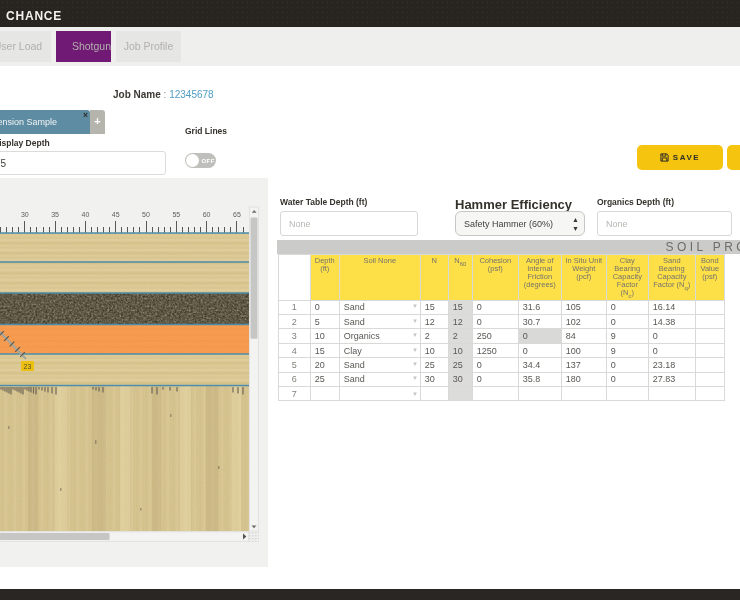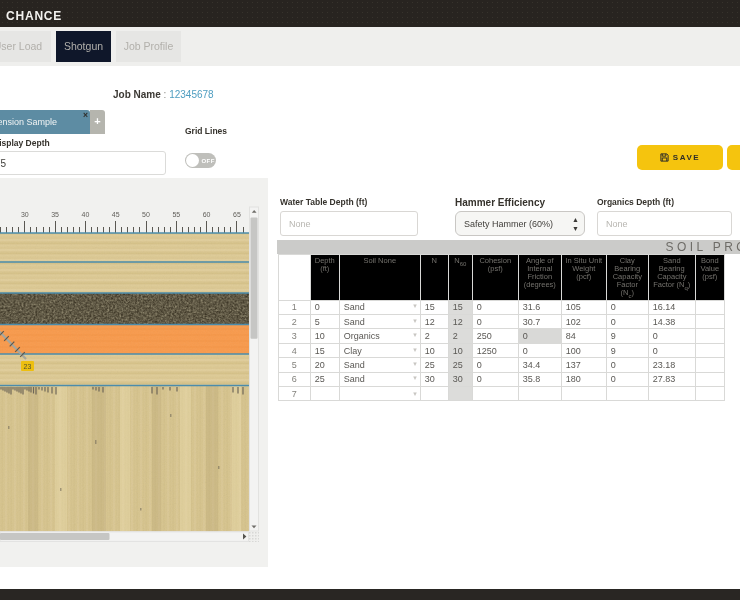--- a/index.html
+++ b/index.html
@@ -1,40 +1,40 @@
 <!DOCTYPE html>
 <html><head>
 <meta charset="utf-8">
 <style>
   html,body{margin:0;padding:0;}
   body{width:740px;height:600px;overflow:hidden;position:relative;background:#fff;
        font-family:"Liberation Sans",sans-serif;}
   .abs{position:absolute;}
   .lbl{font-weight:bold;color:#35322c;font-size:8.5px;}
   #tablebox table, #tablebox th, #tablebox td{border:1px solid #d9d9d7;}
-  #tablebox th.h{background:#000000;color:#74726d;font-size:7.5px;font-weight:normal;
+  #tablebox th.h{background:#fde047;color:#74726d;font-size:7.5px;font-weight:normal;
       line-height:8.0px;text-align:center;vertical-align:top;padding:2px 1px 0 1px;}
   #tablebox th.first{background:#fff;}
   #tablebox th.h sub{font-size:6px;}
   #tablebox td{height:13.4px;font-size:9px;color:#5a5854;padding:0 0 0 4px;white-space:nowrap;overflow:hidden;}
   #tablebox td.rn{color:#82807b;text-align:center;padding:0;}
   #tablebox td.sh{background:#dcdcda;}
   #tablebox td.sh2{background:#d9d9d7;}
   #tablebox .dd{float:right;color:#c8c6c2;font-size:7px;margin-right:3px;}
 </style>
 </head>
 <body>
 
 <div class="abs" style="left:0;top:0;width:740px;height:27px;background:#282420;
      background-image:radial-gradient(circle,#37332c 0.8px,transparent 0.9px);background-size:5px 5px;"></div>
 <div class="abs" style="left:6px;top:9px;font-size:12px;font-weight:bold;color:#f2f1ee;letter-spacing:0.8px;">CHANCE</div>
 
 <div class="abs" style="left:0;top:27px;width:740px;height:39px;background:#efefed;"></div>
 <div class="abs" style="left:-15px;top:31px;width:66px;height:31px;background:#e6e6e4;color:#b2b0ab;font-size:10.5px;line-height:31px;text-align:center;">User Load</div>
-<div class="abs" style="left:56px;top:31px;width:55px;height:31px;background:#0f172a;color:#b2b0ab;font-size:10.5px;line-height:31px;text-align:center;">Shotgun</div>
+<div class="abs" style="left:56px;top:31px;width:55px;height:31px;background:#701a75;color:#b2b0ab;font-size:10.5px;line-height:31px;text-align:right;">Shotgun</div>
 <div class="abs" style="left:116px;top:31px;width:65px;height:31px;background:#e6e6e4;color:#b2b0ab;font-size:10.5px;line-height:31px;text-align:center;">Job Profile</div>
 
 <div class="abs" style="left:85px;top:89px;font-size:10px;color:#8d8b86;margin-left:28px;">
   <span style="font-weight:bold;color:#3b3833;">Job Name</span> : <span style="color:#4e9dc0;">12345678</span>
 </div>
 
 <div class="abs" style="left:-20px;top:110px;width:110px;height:24px;background:#5d8ca3;border-radius:0 3px 0 0;"></div>
 <div class="abs" style="left:-7px;top:117px;font-size:9px;color:#f2f4f4;">Tension Sample</div>
 <div class="abs" style="left:83px;top:110px;width:10px;height:10px;font-size:8.5px;font-weight:bold;color:#2e2c28;">×</div>
 <div class="abs" style="left:90px;top:110px;width:15px;height:24px;background:#b5b5ae;border-radius:0 3px 0 0;color:#fff;font-size:11px;font-weight:bold;line-height:23px;text-align:center;">+</div>
@@ -252,21 +252,21 @@
 </div>
 
 <div class="abs" style="left:637px;top:144.7px;width:86px;height:25.5px;background:#f5c40e;border-radius:5px;
      display:flex;align-items:center;justify-content:center;font-size:8px;font-weight:bold;color:#2f2d28;letter-spacing:1.6px;">
   <svg width="9" height="9" viewBox="0 0 10 10" style="margin-right:4px;">
       <path d="M1 1 h6.5 L9 2.5 V9 H1 Z M2.5 1 v2.5 h4 V1 M2.5 9 V5.5 h5 V9" fill="none" stroke="#2f2d28" stroke-width="1.1"></path>
     </svg>SAVE</div>
 <div class="abs" style="left:727px;top:144.7px;width:60px;height:25.5px;background:#f5c40e;border-radius:5px;"></div>
 
 <div class="abs" style="left:280px;top:197px;font-size:8.5px;font-weight:bold;color:#35322c;">Water Table Depth (ft)</div>
-<div class="abs" style="left:455px;top:197px;font-size:10px;font-weight:bold;color:#35322c;">Hammer Efficiency</div>
+<div class="abs" style="left:455px;top:197px;font-size:13px;font-weight:bold;color:#35322c;">Hammer Efficiency</div>
 <div class="abs" style="left:597px;top:197px;font-size:8.5px;font-weight:bold;color:#35322c;">Organics Depth (ft)</div>
 
 <div class="abs" style="left:280px;top:211px;width:138px;height:24.5px;border:1px solid #d9d7d4;border-radius:3px;background:#fff;box-sizing:border-box;">
   <span style="position:absolute;left:8px;top:7px;font-size:9px;color:#b8b6b1;">None</span>
 </div>
 <div class="abs" style="left:455px;top:211px;width:130px;height:24.5px;border:1px solid #c9c7c4;border-radius:6px;background:#f6f6f4;box-sizing:border-box;">
   <span style="position:absolute;left:8px;top:7px;font-size:9px;color:#403e3a;">Safety Hammer (60%)</span>
   <span style="position:absolute;right:5px;top:3px;font-size:7px;color:#3a3835;line-height:9px;">▲<br>▼</span>
 </div>
 <div class="abs" style="left:597px;top:211px;width:135px;height:24.5px;border:1px solid #d9d7d4;border-radius:3px;background:#fff;box-sizing:border-box;">

